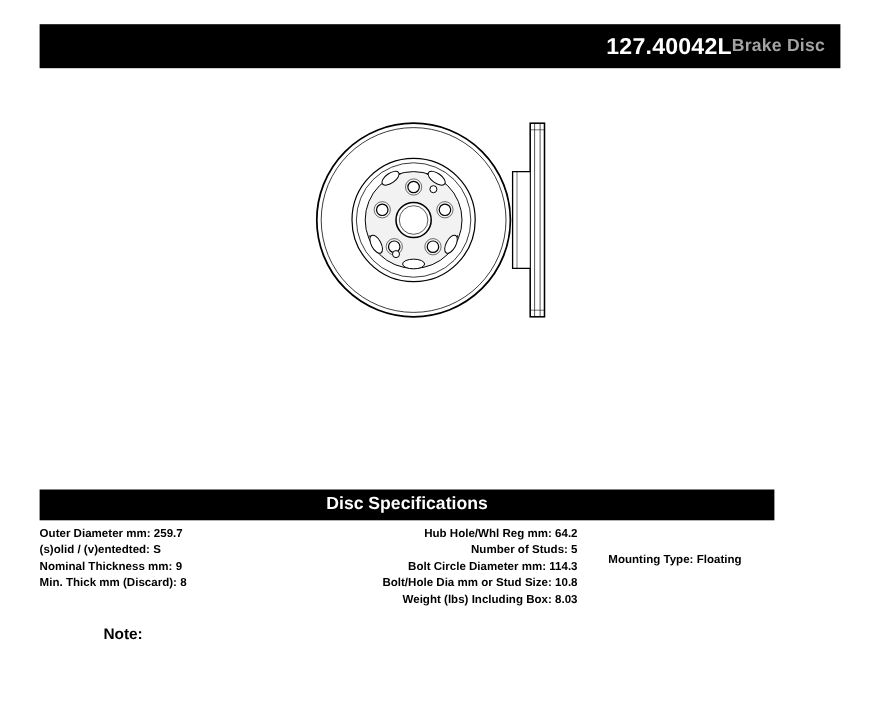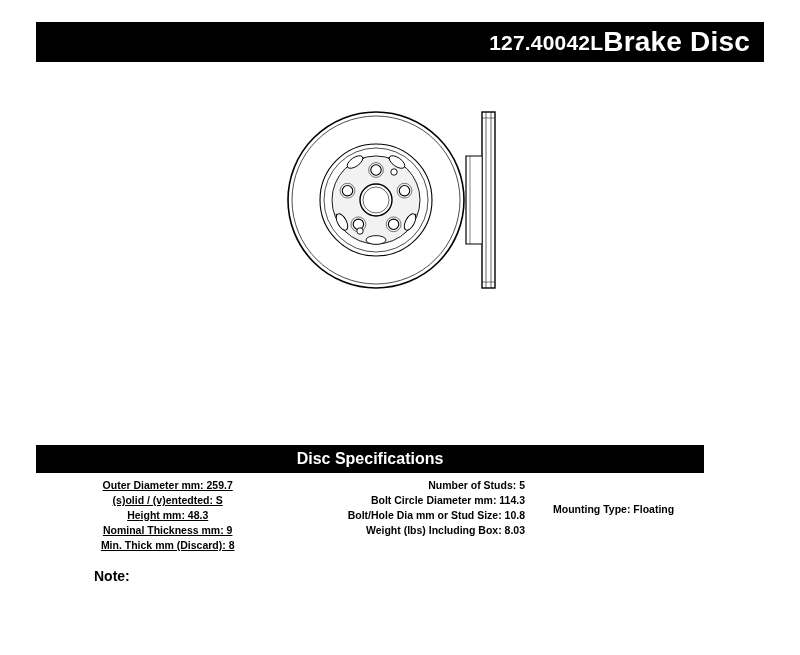--- a/index.html
+++ b/index.html
@@ -31,22 +31,22 @@
     padding: 0 14px;
   }
   .part-number {
     color: #ffffff;
     font-size: 21px;
     font-weight: bold;
     letter-spacing: 0.2px;
     line-height: 1;
   }
   .product-title {
-    color: #ffffff;
-    font-size: 28px;
+    color: #a3a3a3;
+    font-size: 16px;
     font-weight: bold;
     letter-spacing: 0.2px;
     line-height: 1;
   }
 
   
   .drawing-area {
     position: absolute;
     left: 36px;
     top: 80px;
@@ -87,23 +87,22 @@
     top: 478px;
     width: 728px;
     display: flex;
     align-items: flex-start;
   }
   .col {
     box-sizing: border-box;
   }
   .col-left {
     width: 37%;
-    text-align: center;
+    text-align: left;
     padding-right: 6px;
-    text-decoration: underline;
   }
   .col-mid {
     width: 31%;
     text-align: right;
     padding-right: 6px;
   }
   .col-right {
     width: 32%;
     text-align: left;
     padding-left: 22px;
@@ -202,26 +201,26 @@
     <line x1="26" y1="182" x2="39" y2="182" stroke="#000000" stroke-width="0.5"></line>
   </svg>
 </div>
 
 <div class="spec-header">Disc Specifications</div>
 
 <div class="spec-columns">
   <div class="col col-left">
     <div class="spec-line">Outer Diameter mm: 259.7</div>
     <div class="spec-line">(s)olid / (v)entedted: S</div>
-    <div class="spec-line">Height mm: 48.3</div>
     <div class="spec-line">Nominal Thickness mm: 9</div>
     <div class="spec-line">Min. Thick mm (Discard): 8</div>
   </div>
 
   <div class="col col-mid">
+    <div class="spec-line">Hub Hole/Whl Reg mm: 64.2</div>
     <div class="spec-line">Number of Studs: 5</div>
     <div class="spec-line">Bolt Circle Diameter mm: 114.3</div>
     <div class="spec-line">Bolt/Hole Dia mm or Stud Size: 10.8</div>
     <div class="spec-line">Weight (lbs) Including Box: 8.03</div>
   </div>
 
   <div class="col col-right">
     <div class="spec-line">Mounting Type: Floating</div>
   </div>
 </div>

